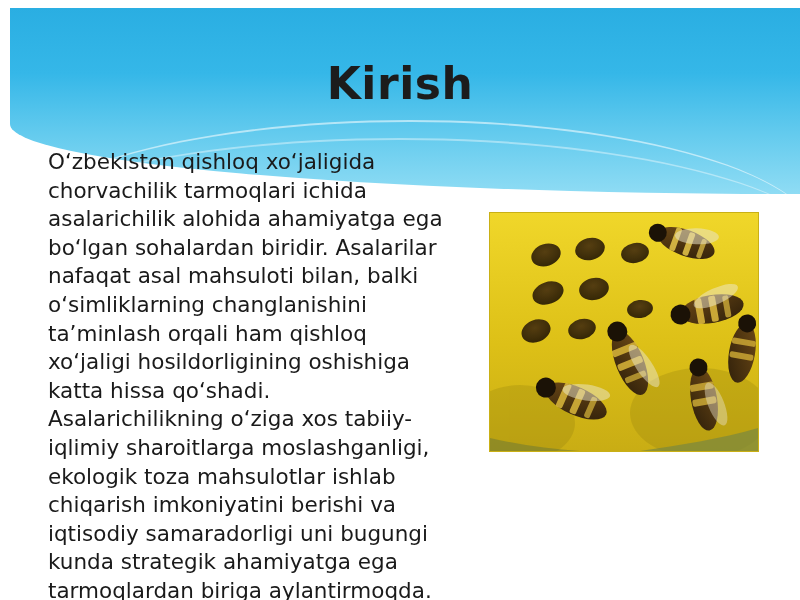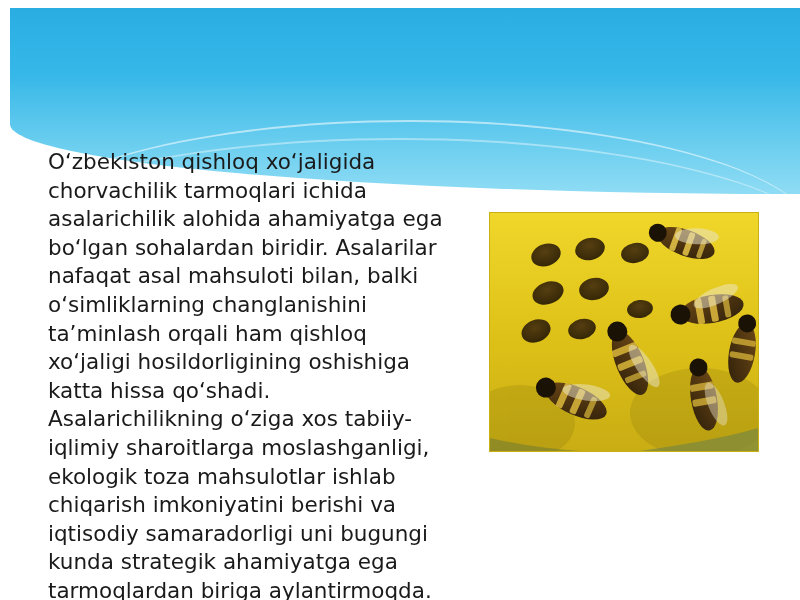--- a/index.html
+++ b/index.html
@@ -100,20 +100,21 @@
 <body>
 
 <div class="slide">
 
   <div class="banner">
     <div class="banner-shape"></div>
     <div class="banner-curve-1"></div>
     <div class="banner-curve-2"></div>
   </div>
 
+  <div class="title">Kirish</div>
 
   <div class="body-text">O‘zbekiston qishloq xo‘jaligida chorvachilik tarmoqlari ichida asalarichilik alohida ahamiyatga ega bo‘lgan sohalardan biridir. Asalarilar nafaqat asal mahsuloti bilan, balki o‘simliklarning changlanishini ta’minlash orqali ham qishloq xo‘jaligi hosildorligining oshishiga katta hissa qo‘shadi. Asalarichilikning o‘ziga xos tabiiy-iqlimiy sharoitlarga moslashganligi, ekologik toza mahsulotlar ishlab chiqarish imkoniyatini berishi va iqtisodiy samaradorligi uni bugungi kunda strategik ahamiyatga ega tarmoqlardan biriga aylantirmoqda.</div>
 
   <div class="photo">
     <svg width="268" height="238" viewBox="0 0 268 238" xmlns="http://www.w3.org/2000/svg">
       <defs>
         <linearGradient id="combGrad" x1="0" y1="0" x2="0" y2="1">
           <stop offset="0%" stop-color="#f0d72a"></stop>
           <stop offset="55%" stop-color="#ddc017"></stop>
           <stop offset="100%" stop-color="#c9ad14"></stop>

